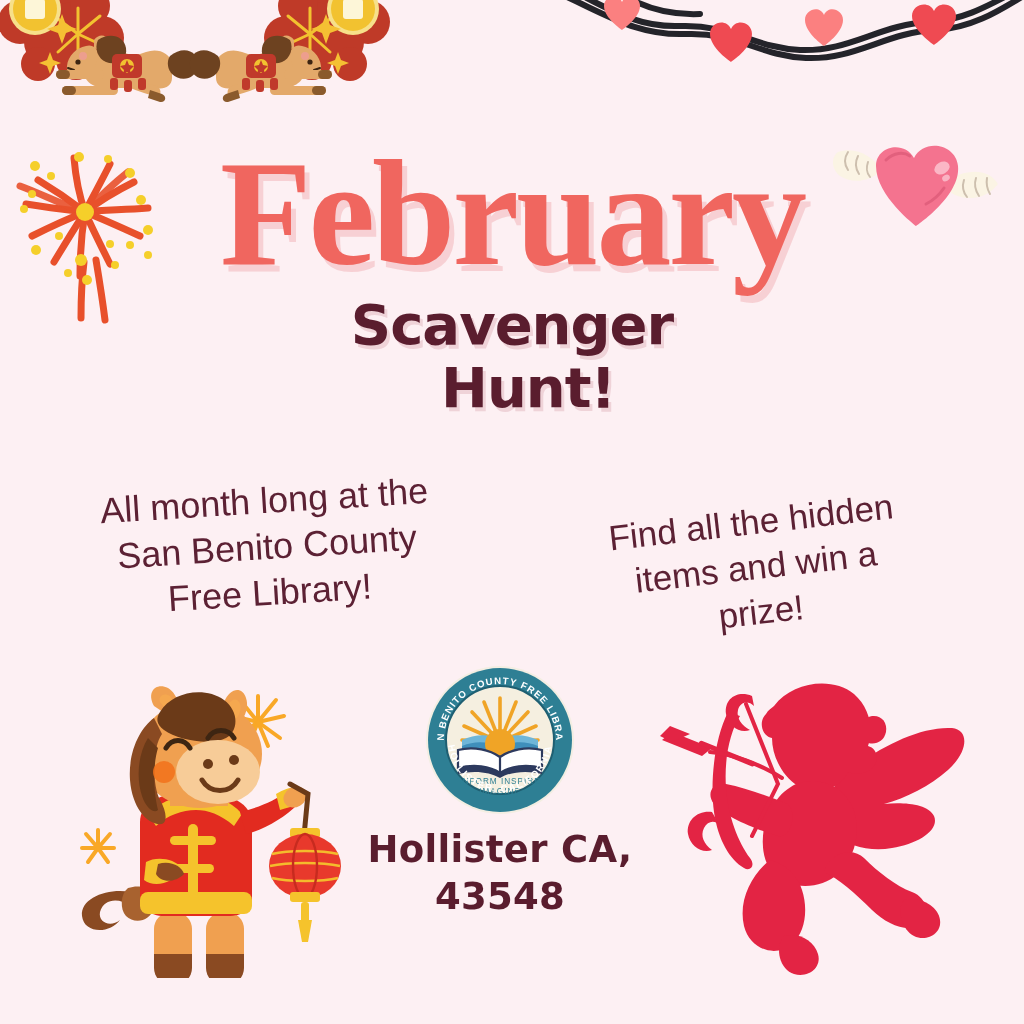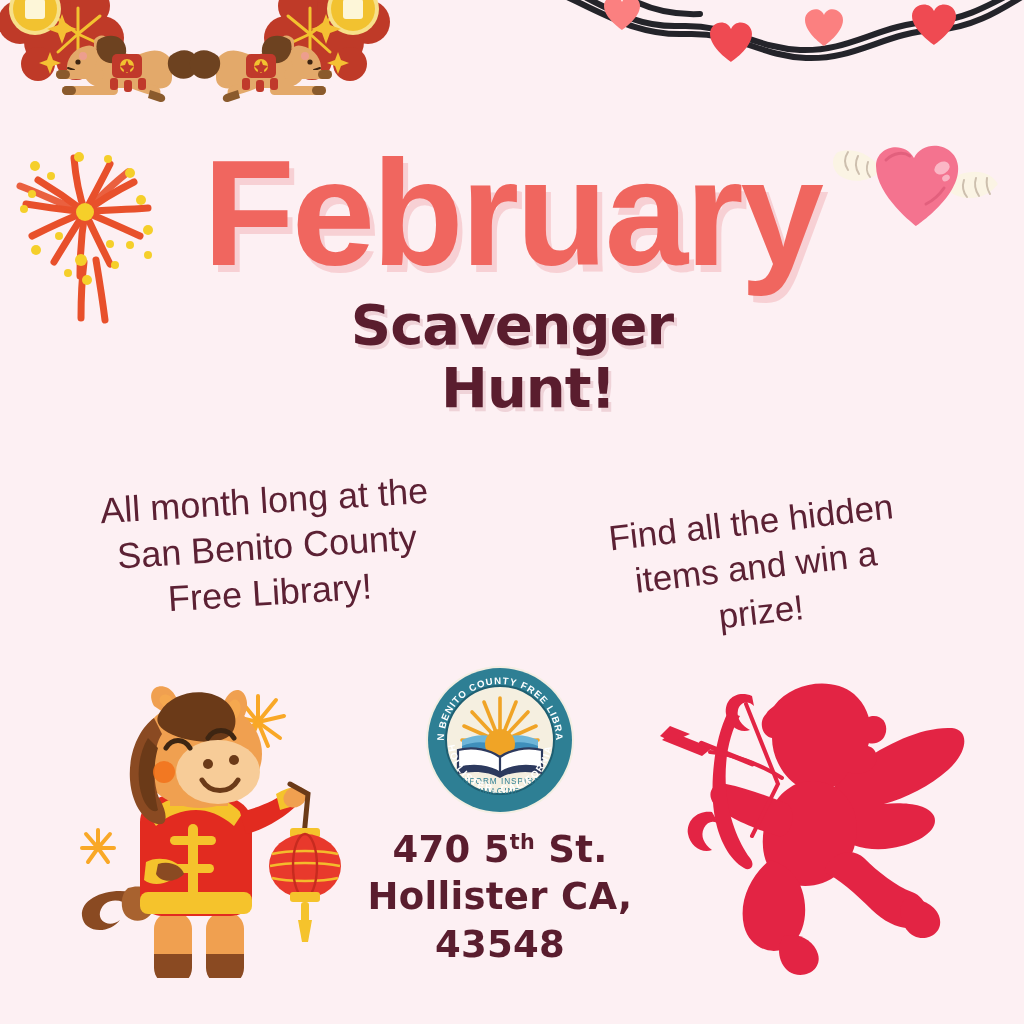--- a/index.html
+++ b/index.html
@@ -31,21 +31,21 @@
   #horse-mascot  { left: 62px; top: 676px; width: 282px; height: 302px; }
   #cupid         { left: 656px; top: 664px; width: 320px; height: 316px; }
   #library-seal  { left: 424px; top: 664px; width: 152px; height: 152px; }
 
   
   #title-february {
     position: absolute;
     left: 0; top: 138px;
     width: 1024px;
     text-align: center;
-    font-family: Liberation Sans, sans-serif;
+    font-family: Liberation Serif, serif;
     font-weight: 700;
     font-size: 150px;
     line-height: 1;
     letter-spacing: -3px;
     color: #f0665f;
     text-shadow: 5px 7px 0 rgba(243,182,186,0.55);
   }
 
   #title-scavenger-hunt {
     position: absolute;
@@ -381,21 +381,20 @@
       <text font-family="'Liberation Sans', sans-serif" font-size="9.6" font-weight="bold" letter-spacing="1.1" fill="#ffffff">
         <textPath href="#arcTop" startOffset="50%" text-anchor="middle">SAN BENITO COUNTY FREE LIBRARY</textPath>
       </text>
       <text font-family="'Liberation Sans', sans-serif" font-size="9.6" font-weight="bold" letter-spacing="1.6" fill="#ffffff">
         <textPath href="#arcBottom" startOffset="50%" text-anchor="middle">HOLLISTER, CALIFORNIA</textPath>
       </text>
     </svg>
   </div>
 
   <div id="address-block">
-    <div><span>470 5</span><sup>th</sup><span> St.</span></div>
     <div>Hollister CA,</div>
     <div>43548</div>
   </div>
 
   <div class="deco" id="horse-mascot">
     <svg viewBox="0 0 282 302" width="282" height="302">
 
       <g stroke="#f9a827" stroke-width="4" stroke-linecap="round">
         <line x1="196" y1="46" x2="196" y2="20"></line>
         <line x1="196" y1="46" x2="178" y2="24"></line>

